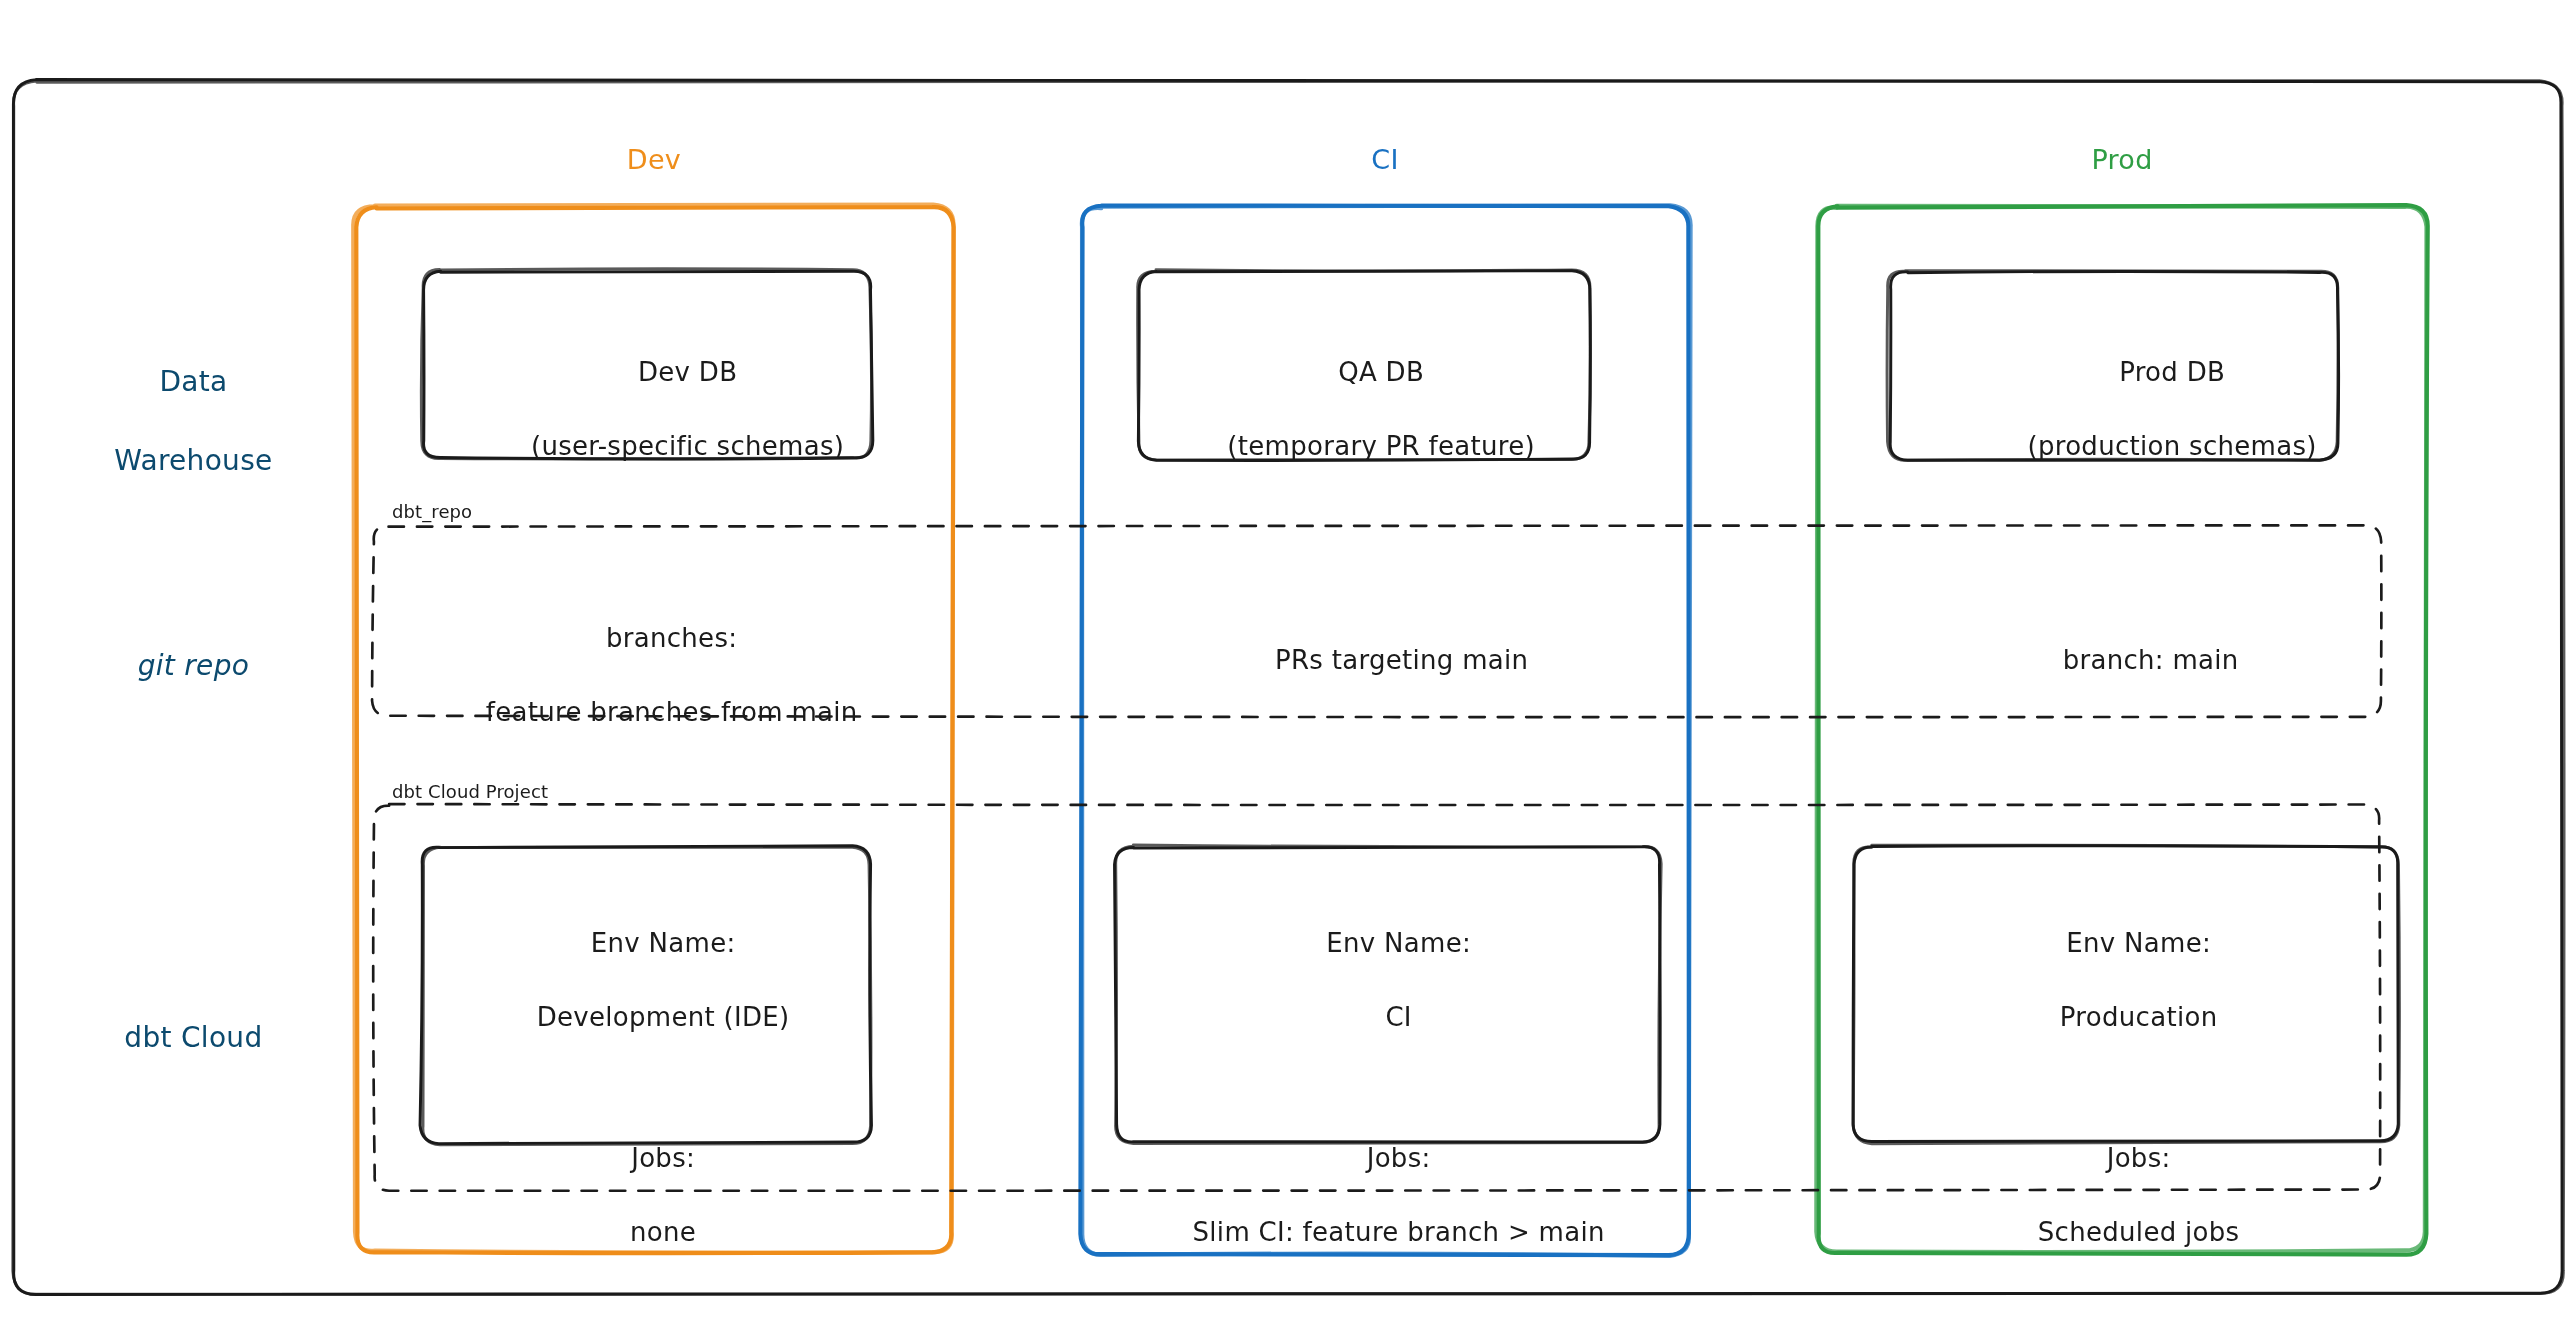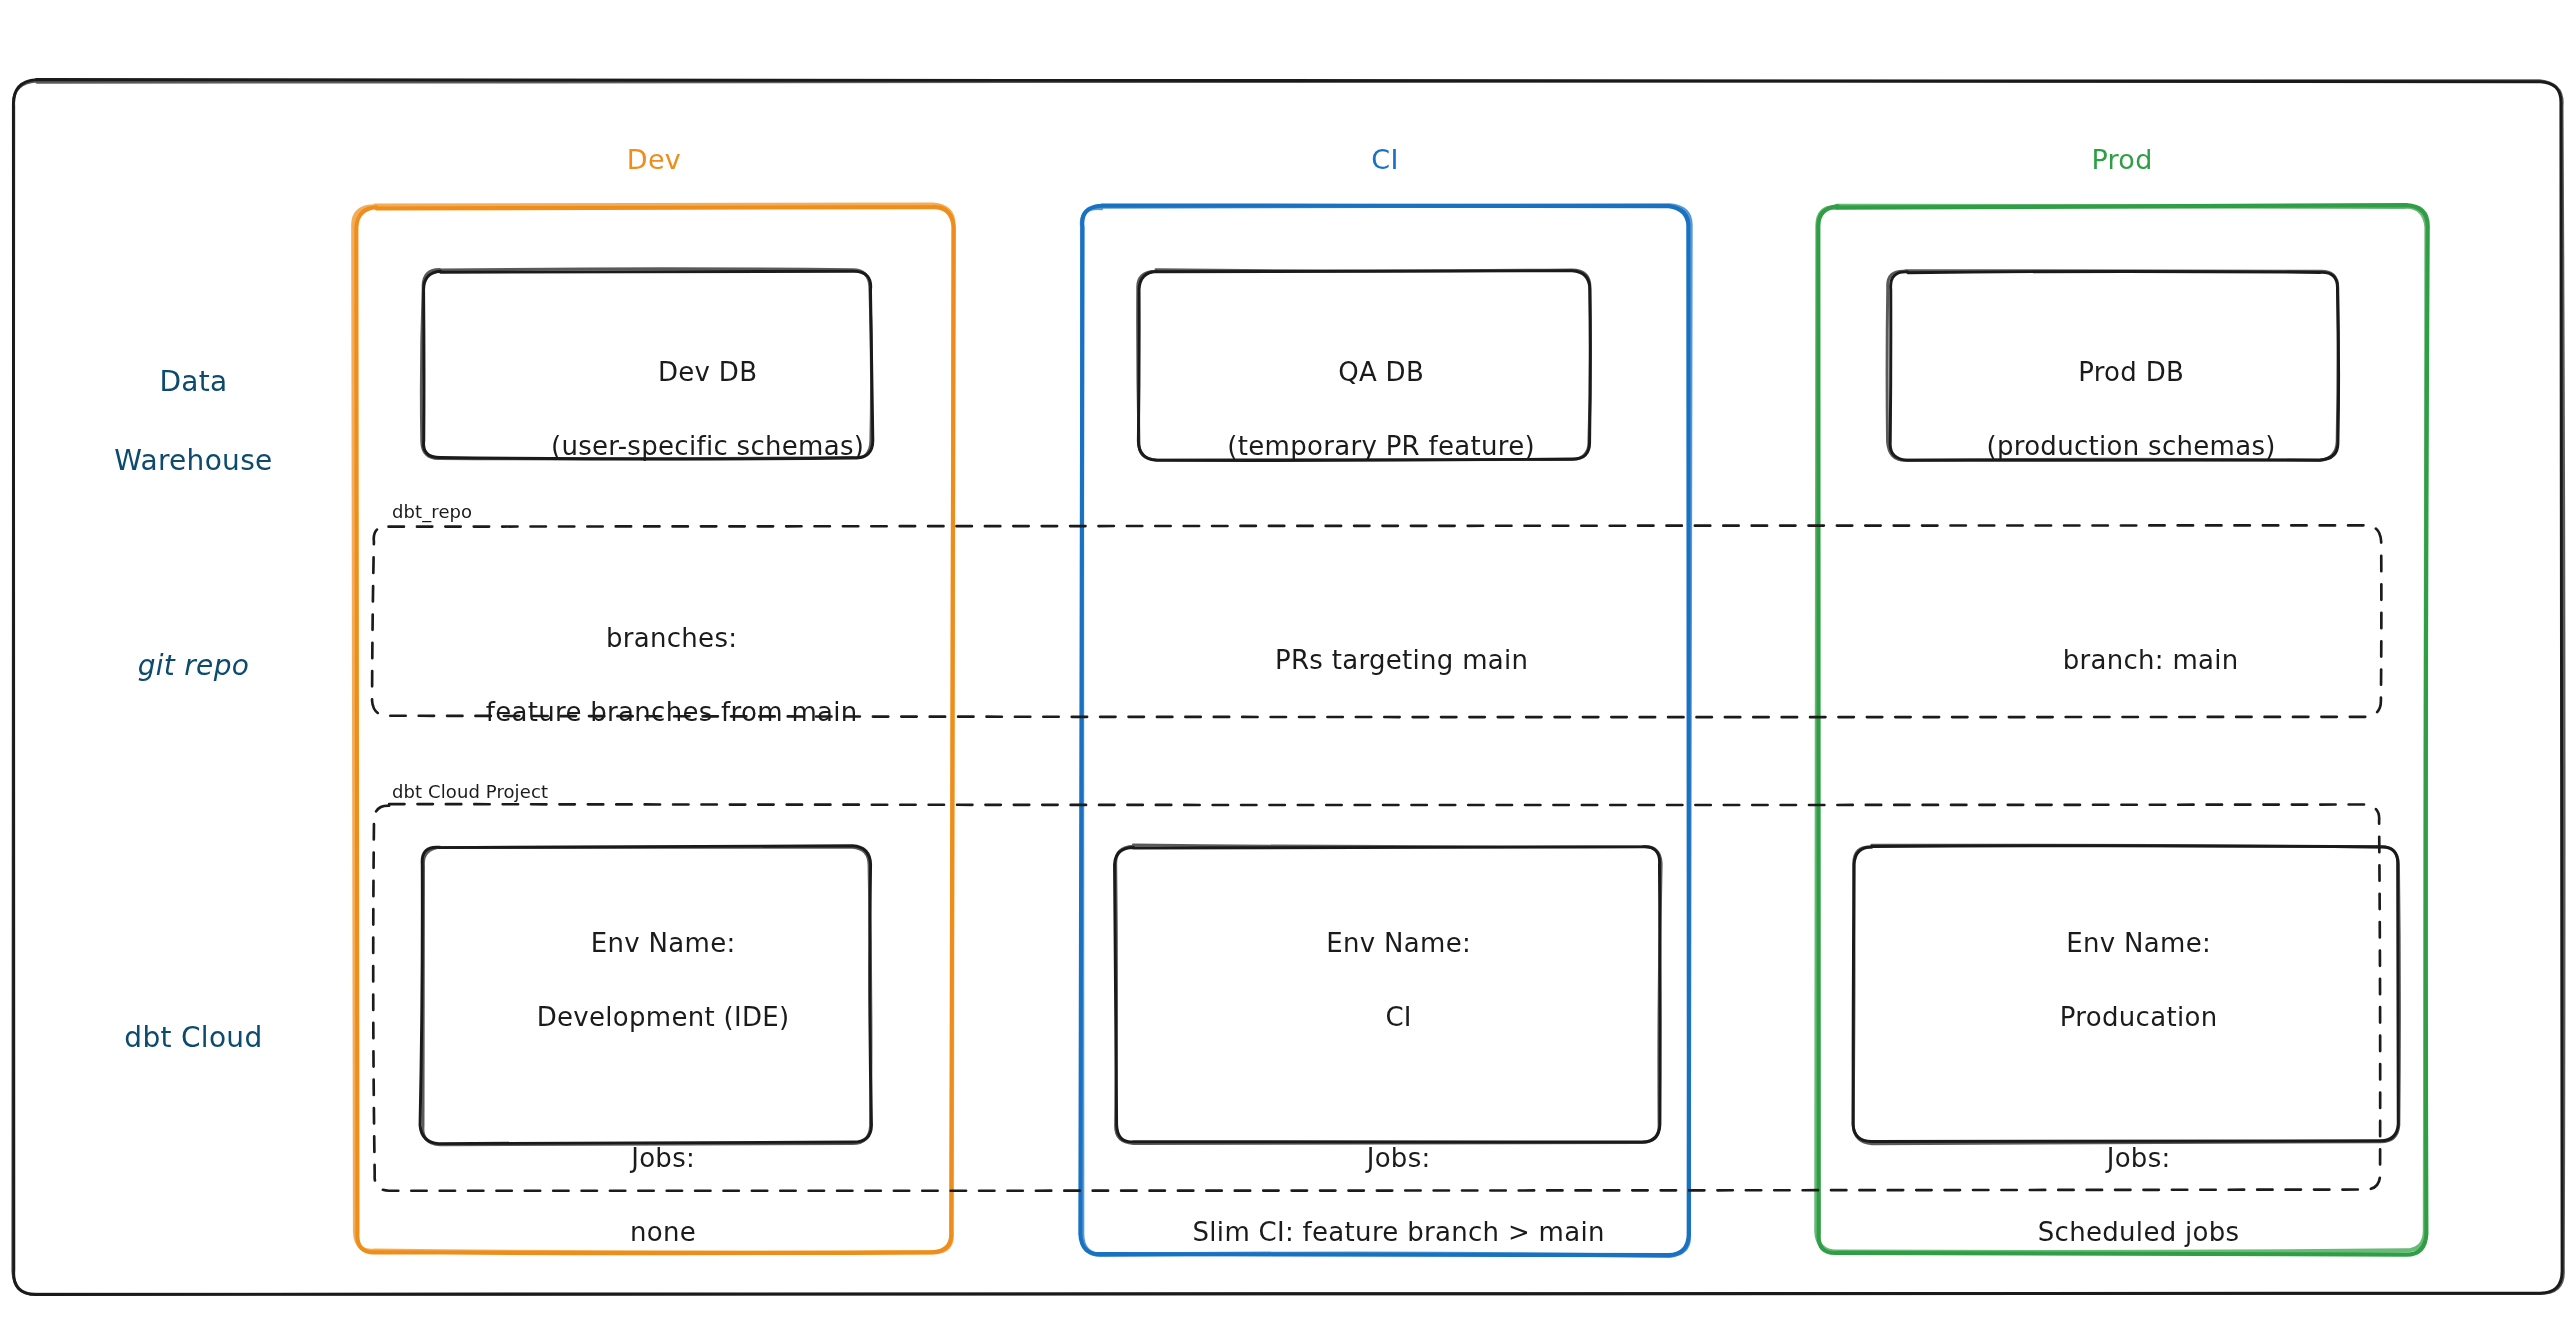--- a/index.html
+++ b/index.html
@@ -110,29 +110,29 @@
   <div class="txt row-label" style="left:36px; top:607px; width:278px;font-style:italic;">
     <span>git repo</span>
   </div>
   <div class="txt row-label" style="left:36px; top:979px; width:278px;">
     <span>dbt Cloud</span>
   </div>
 
   <div class="txt group-label" style="left:392px; top:500px; width:414px;">dbt_repo</div>
   <div class="txt group-label" style="left:392px; top:780px; width:414px;">dbt Cloud Project</div>
 
-  <div class="txt box-text" style="left:441px;  top:317px; width:499px;">
+  <div class="txt box-text" style="left:421px;  top:317px; width:499px;">
     <span>Dev DB</span><br>
     <span>(user-specific schemas)</span>
   </div>
   <div class="txt box-text" style="left:1139px; top:317px; width:450px;">
     <span>QA DB</span><br>
     <span>(temporary PR feature)</span>
   </div>
-  <div class="txt box-text" style="left:1889px; top:317px; width:450px;">
+  <div class="txt box-text" style="left:1889px; top:317px; width:450px;padding-left:41px;">
     <span>Prod DB</span><br>
     <span>(production schemas)</span>
   </div>
 
   <div class="txt box-text" style="left:388px;  top:583px; width:533px;">
     <span>branches:</span><br>
     <span>feature branches from main</span>
   </div>
   <div class="txt box-text" style="left:1118px; top:605px; width:533px;">
     <span>PRs targeting main</span>

